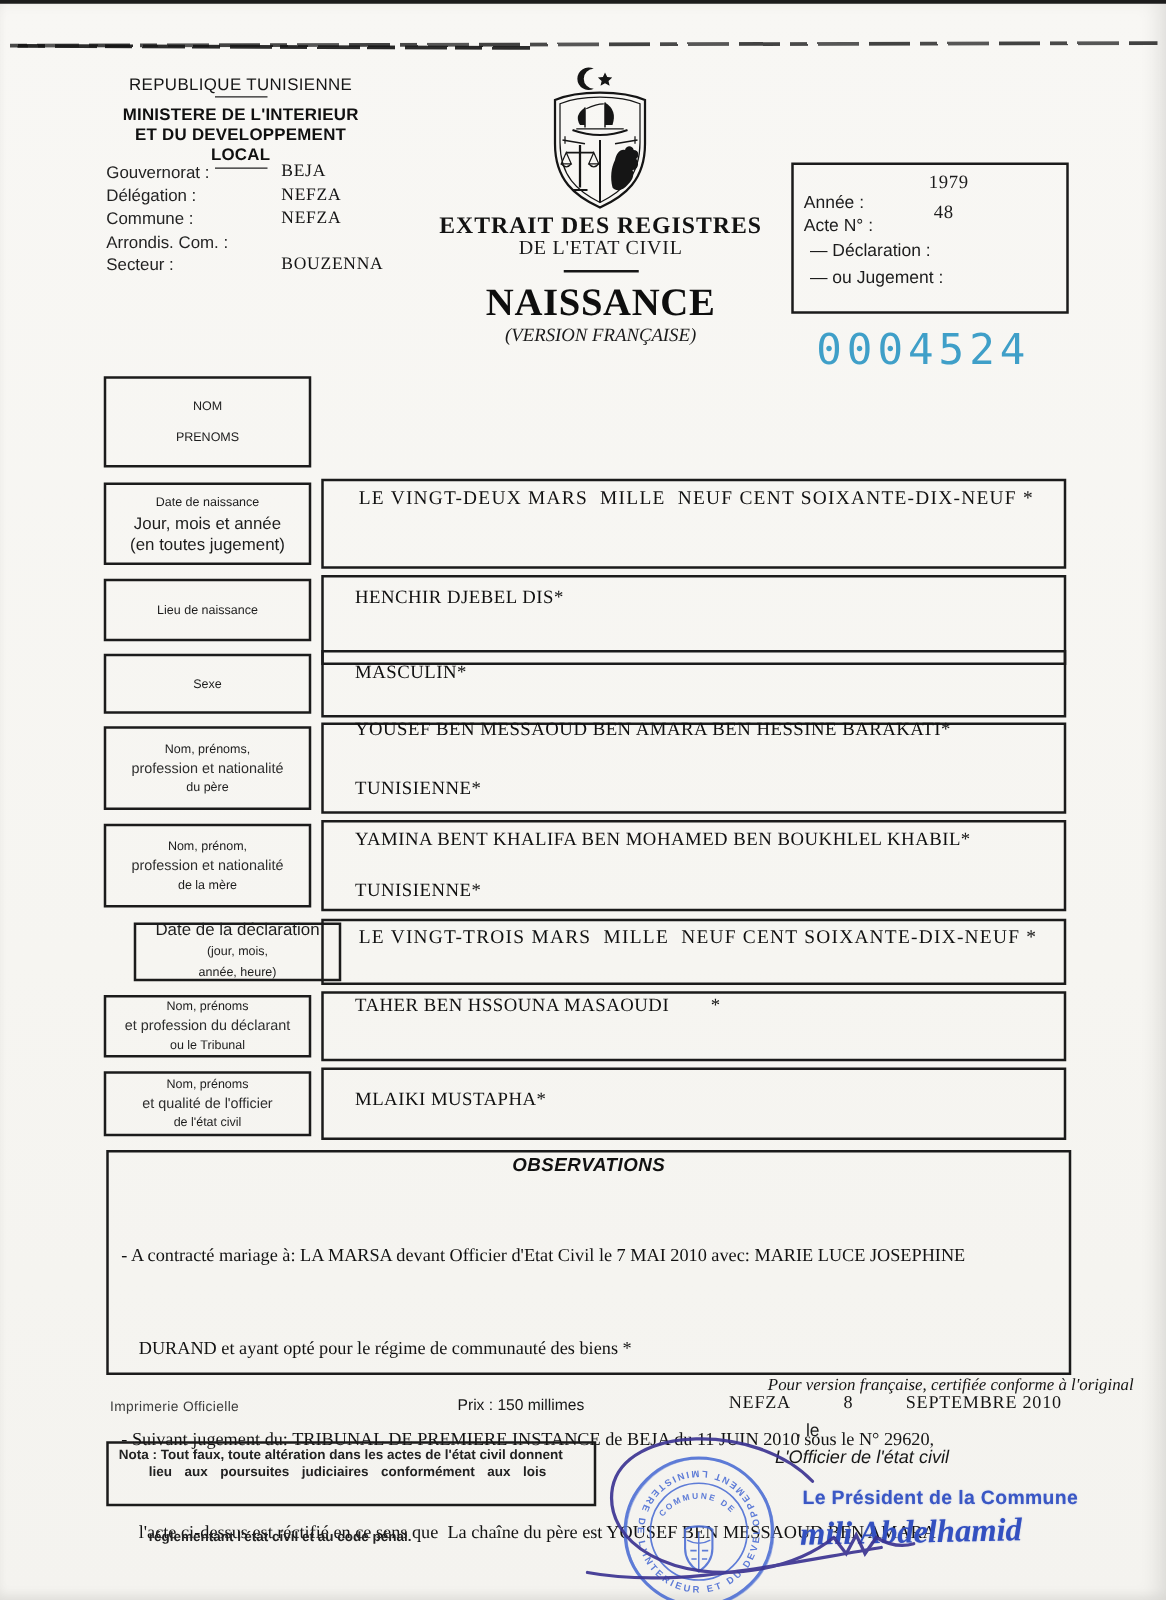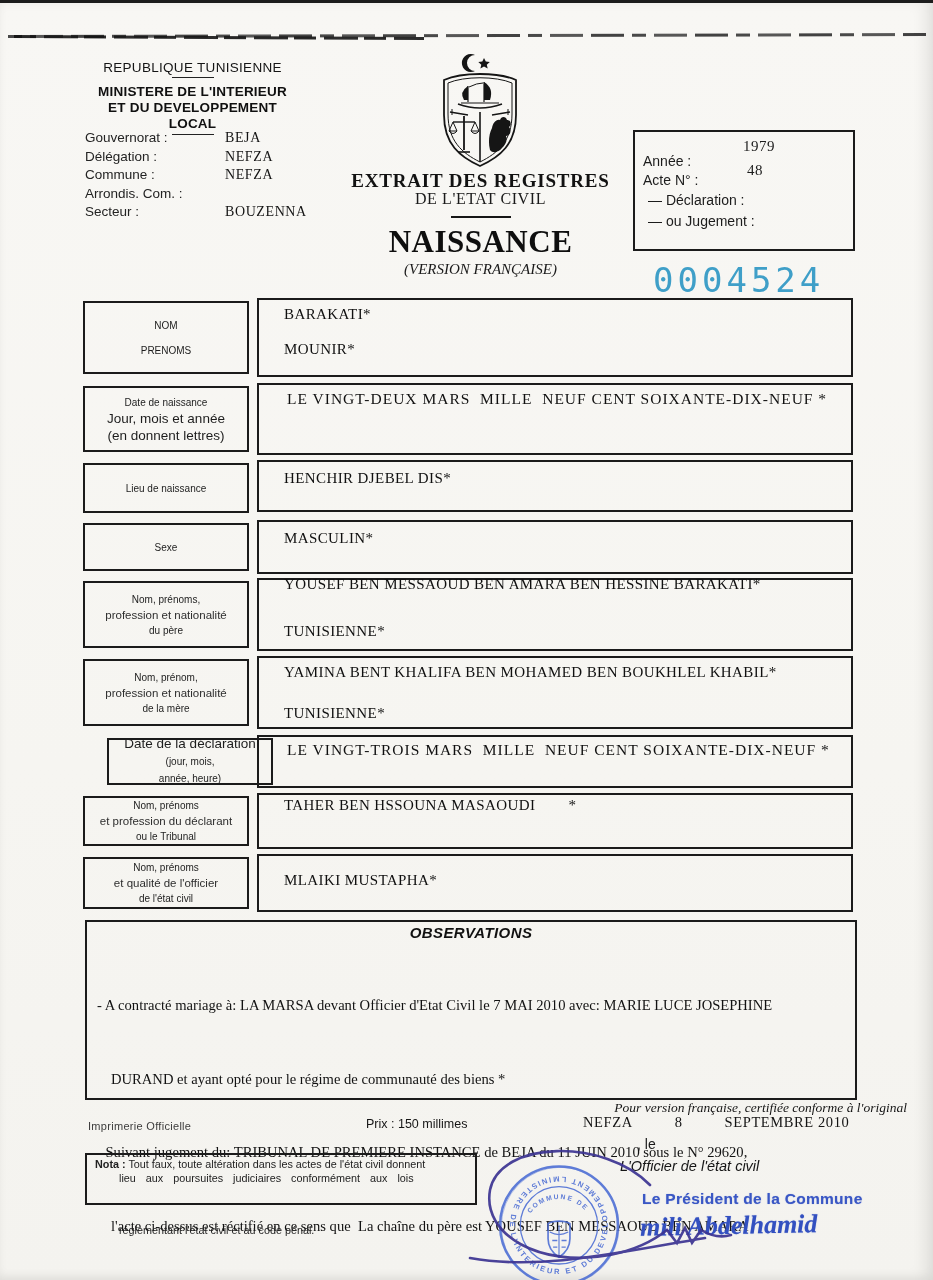--- a/index.html
+++ b/index.html
@@ -60,21 +60,21 @@
   .obs-lines { position:absolute; left:10px; top:22px; font-family:"Liberation Serif", serif; font-size:14.6px; color:#121212; line-height:24.5px; white-space:pre; }
   .obs-lines .indent { padding-left:14px; }
 
   
   .cert-line { left:545px; top:1100px; width:362px; text-align:right; font-style:italic; font-size:13.5px; color:#151515; font-family:"Liberation Serif", serif; }
   .date-line { left:583px; top:1114px; display:flex; gap:42px; font-family:"Liberation Serif", serif; font-size:14.5px; color:#141414; letter-spacing:.6px; }
   .imprimerie { left:88px; top:1120px; font-size:11px; color:#3c3c3c; letter-spacing:.3px; }
   .prix { left:366px; top:1117px; font-size:12.5px; color:#161616; }
   .le-line { left:637px; top:1136px; font-size:14px; color:#1a1a1a; }
   .officer-line { left:620px; top:1158px; font-style:italic; font-size:14.5px; color:#161616; }
-  .nota-box { left:85px; top:1153px; width:392px; height:52px; border:2px solid #1b1b1b; padding:3px 6px 12px 8px; font-size:10.8px; color:#222; line-height:13.5px; }
+  .nota-box { left:85px; top:1153px; width:392px; height:52px; border:2px solid #1b1b1b; padding:3px 6px 12px 8px; font-size:10.8px; color:#222; line-height:13.5px;font-weight:bold; }
   .nota-l2 { padding-left:24px; word-spacing:7px; }
   .nota-l3 { padding-left:24px;margin-top:39px; }
 
   .president { left:642px; top:1190px; font-weight:bold; font-size:15.5px; color:#3a57c4; letter-spacing:.3px; text-shadow:0 0 1px rgba(70,100,210,.55); z-index:3; }
   .sig-name { left:640px; top:1211px; font-family:"Liberation Serif", serif; font-weight:bold; font-style:italic; font-size:26px; color:#3350c0; transform:rotate(-1.2deg); text-shadow:0 0 1px rgba(60,90,200,.5); z-index:3; }
   .stamp-wrap { left:468px; top:1158px; z-index:2; opacity:.88; }
   .ink-sig { left:455px; top:1130px; z-index:4; }
 </style>
 </head>
 <body>
@@ -162,38 +162,34 @@
     <span class="abs" style="left:13px; top:81px;">— ou Jugement :</span>
   </div>
 
   <div class="abs serial" style="color:#3f9fc8;">0004524</div>
 
   <div class="row" style="top:298px; height:79px;">
     <div class="label-box" style="height:73px;">
       <span class="l1">NOM</span>
       <span class="l1" style="margin-top:8px;">PRENOMS</span>
     </div>
-    <div class="value-box">
-      <span class="value-line" style="top:6px;">BARAKATI*</span>
-      <span class="value-line" style="top:41px;">MOUNIR*</span>
-    </div>
   </div>
 
   <div class="row" style="top:383px; height:72px;">
     <div class="label-box" style="height:66px;">
       <span class="l1">Date de naissance</span>
       <span class="l2">Jour, mois et année</span>
-      <span class="l2">(en donnent lettres)</span>
+      <span class="l2">(en toutes jugement)</span>
     </div>
     <div class="value-box">
       <span class="value-line value-date" style="top:5px; left:28px;">LE VINGT-DEUX MARS  MILLE  NEUF CENT SOIXANTE-DIX-NEUF *</span>
     </div>
   </div>
 
-  <div class="row" style="top:460px; height:52px;">
+  <div class="row" style="top:460px; height:72px;">
     <div class="label-box" style="height:50px;">
       <span class="l1">Lieu de naissance</span>
     </div>
     <div class="value-box">
       <span class="value-line" style="top:8px;">HENCHIR DJEBEL DIS*</span>
     </div>
   </div>
 
   <div class="row" style="top:520px; height:54px;">
     <div class="label-box" style="height:48px;">

